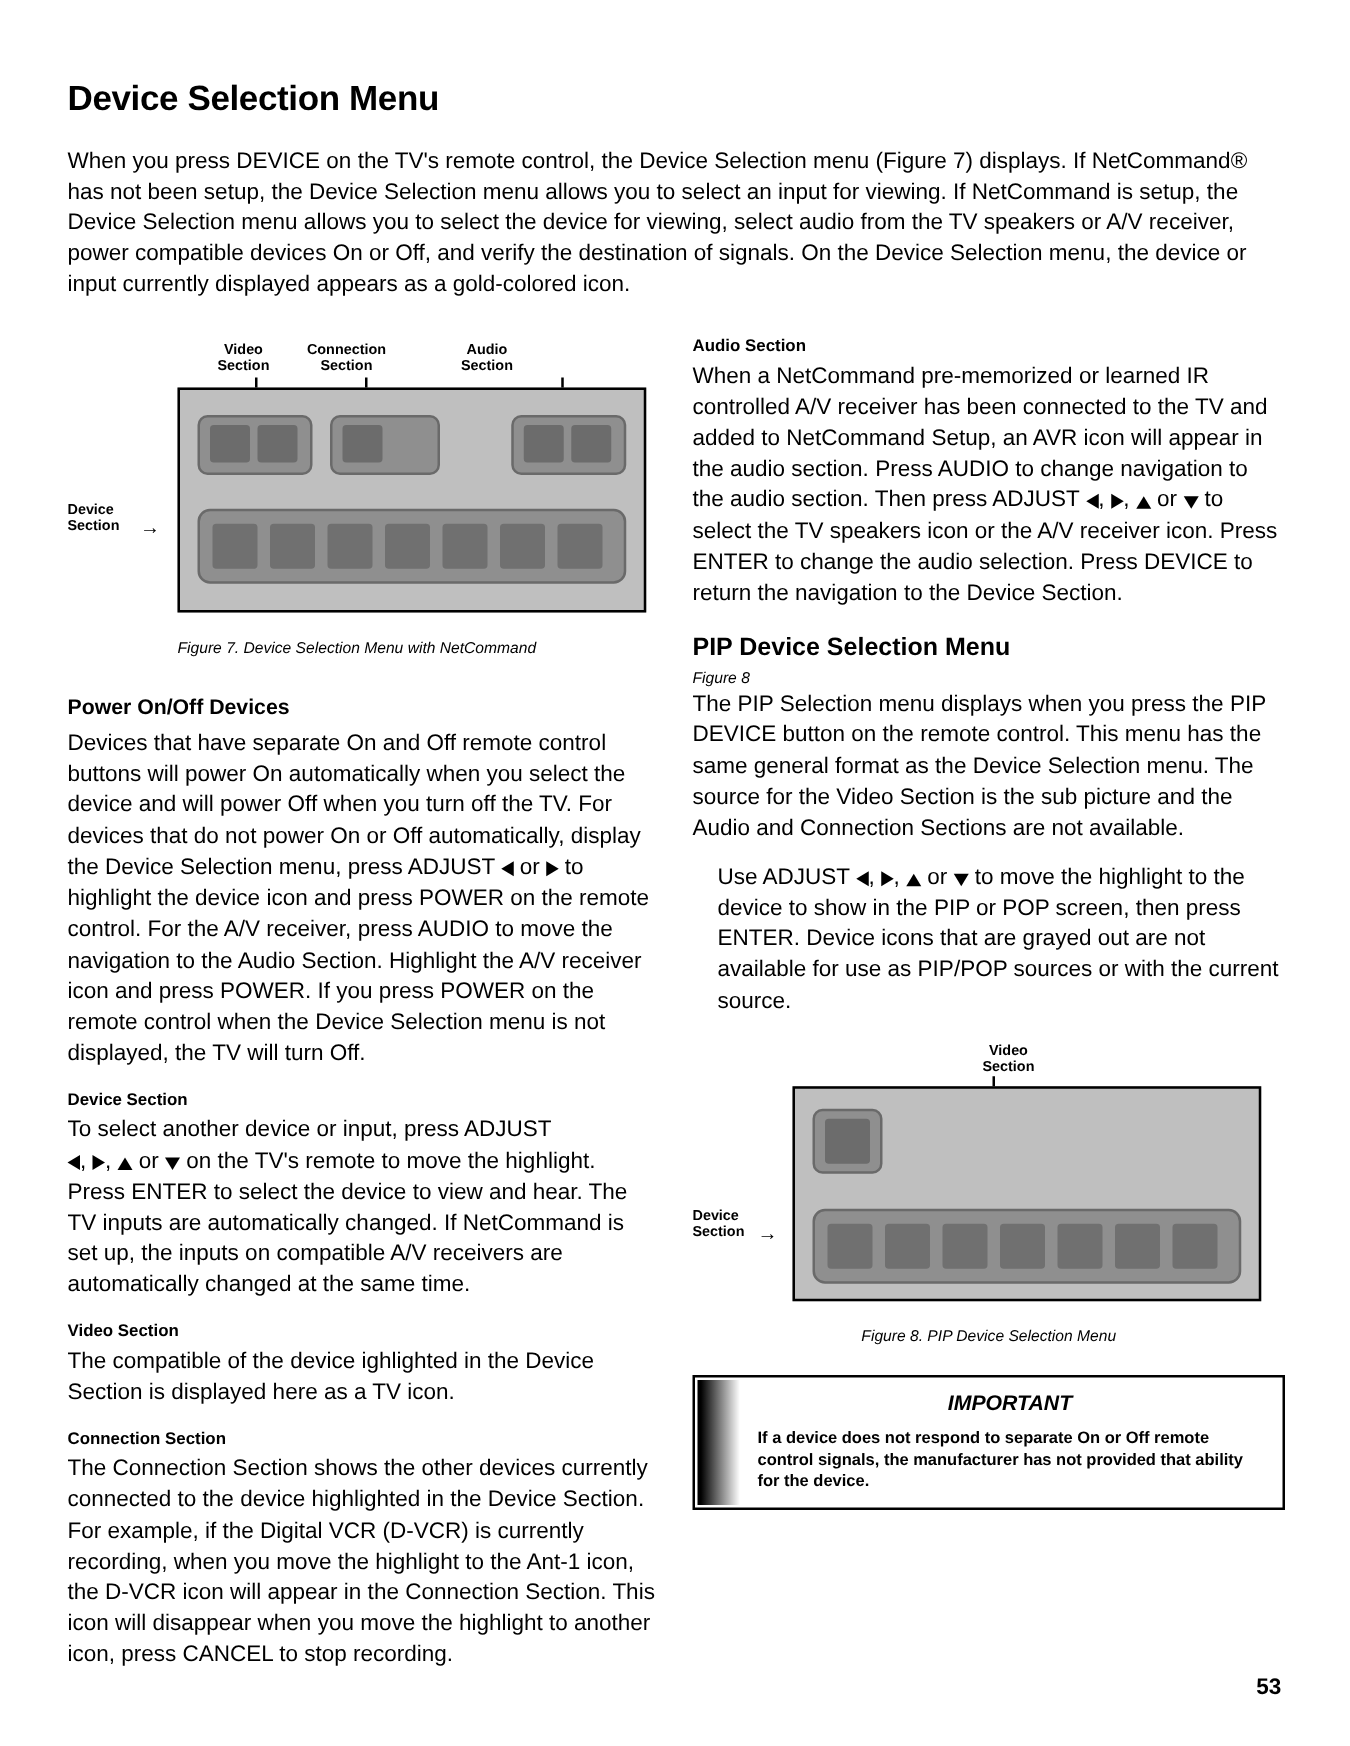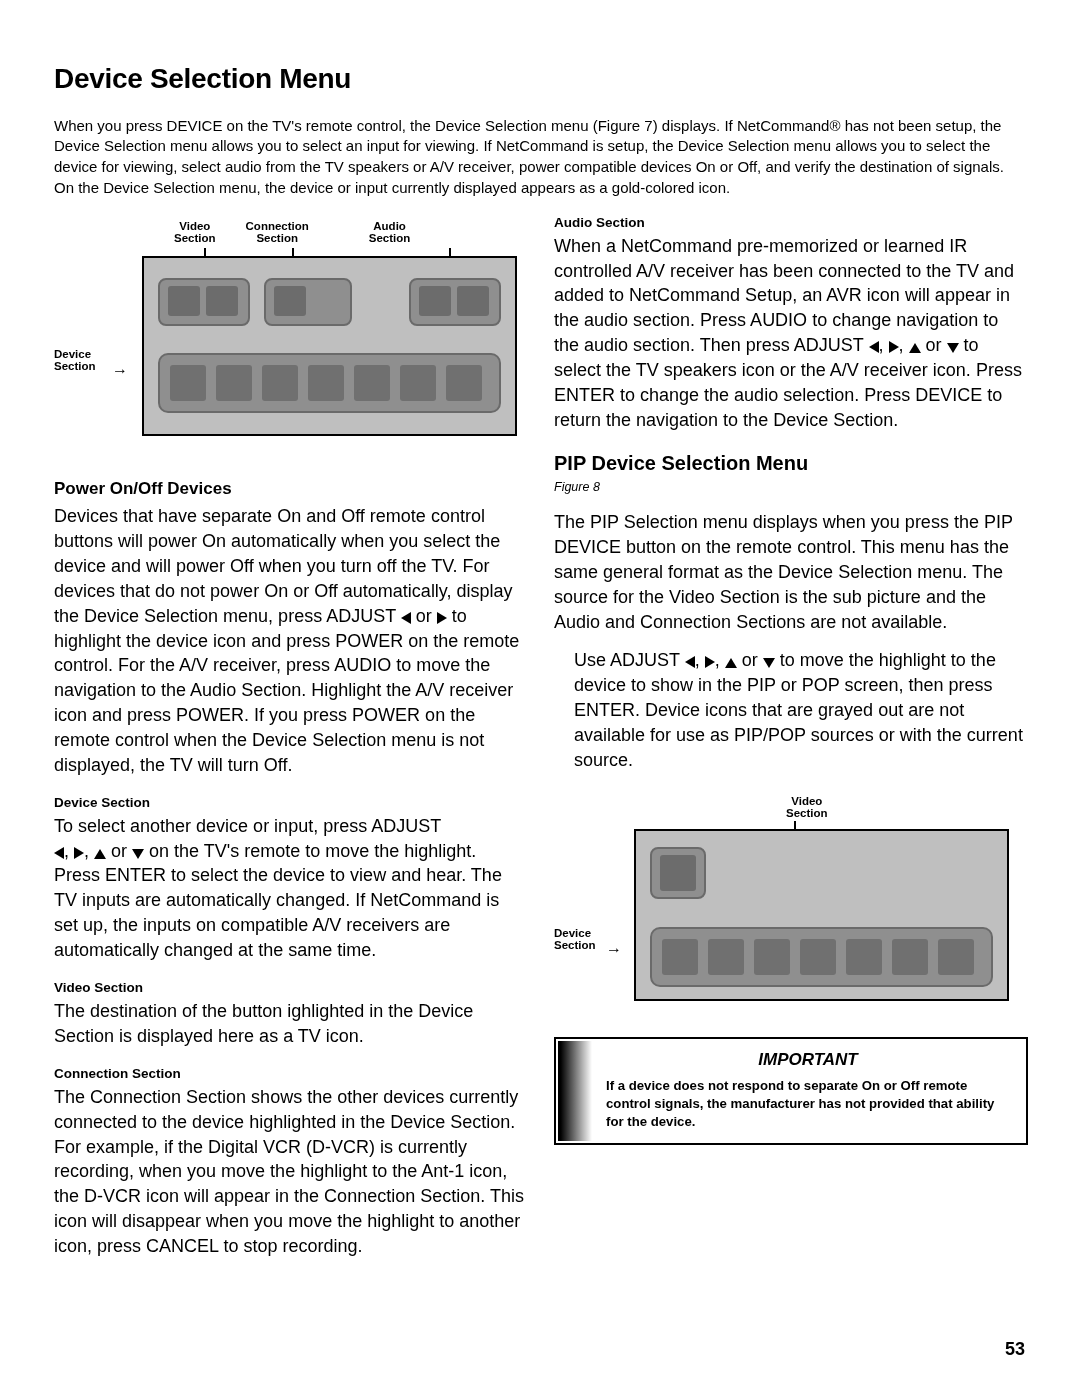--- a/index.html
+++ b/index.html
@@ -8,31 +8,31 @@
     font-size: 14px;
     line-height: 1.35;
     color: #000;
     background: #fff;
     width: 1080px;
     height: 1397px;
     padding: 60px 52px 40px 54px;
     position: relative;
   }
   h1.page-title { font-size: 28px; font-weight: bold; margin-bottom: 18px; letter-spacing: -0.3px;}
-  p.intro { font-size: 15px; line-height: 1.38; margin-bottom: 15px; }
+  p.intro { font-size: 18px; line-height: 1.38; margin-bottom: 28px; }
   .columns { display: flex; gap: 30px; }
   .col { flex:1; }
   .col-left { width: 470px; flex: none;}
   .col-right { flex:1; }
   h2.sub { font-size: 17px; font-weight: bold; margin-top: 28px; margin-bottom: 4px;}
   h3.mini { font-size: 13.5px; font-weight: bold; margin-top: 16px; margin-bottom: 2px;}
   h2.pip { font-size: 20px; font-weight: bold; margin-top: 18px; margin-bottom:2px;}
   .para { font-size: 18px; line-height: 1.38; }
   .caption { font-style: italic; font-size: 12.5px; text-align: left; margin-top:6px;}
-  .figcap8 { font-style: italic; font-size: 12.5px; margin-bottom:14px; }
+  .figcap8 { font-style: italic; font-size: 12.5px; margin-bottom:0; }
 
   
   .fig7-wrap { position: relative; height: 230px; margin-top:6px;}
   .fig7-labels-top { position: absolute; top:0; left: 90px; right:0; display:flex; gap:0; font-size:11.5px; font-weight:bold; line-height:1.1;}
   .fig7-labels-top .lbl { text-align:center; }
   .fig7-labels-top .lbl.video { margin-left:30px;}
   .fig7-labels-top .lbl.conn  { margin-left:30px;text-align:center;}
   .fig7-labels-top .lbl.audio { margin-left:60px;}
   .fig7-device-label { position:absolute; left:0; top:128px; font-size:11.5px; font-weight:bold; line-height:1.1;}
   .fig7-screen {
@@ -133,34 +133,35 @@
           <div class="dev-icon"></div>
             <div class="dev-icon"></div>
             <div class="dev-icon"></div>
             <div class="dev-icon"></div>
             <div class="dev-icon"></div>
             <div class="dev-icon"></div>
             <div class="dev-icon"></div>
         </div>
       </div>
     </div>
+    <div class="caption" style="margin-left:88px;">Figure 7. Device Selection Menu with NetCommand</div>
 
     <h2 class="sub">Power On/Off Devices</h2>
     <p class="para">
       <span>Devices that have separate On and Off remote control buttons will power On automatically when you select the device and will power Off when you turn off the TV.  For devices that do not power On or Off automatically, display the Device Selection menu, press ADJUST </span><span class="tri left"></span><span> or </span><span class="tri right"></span><span>  to highlight the device icon and press POWER on the remote control.  For the A/V receiver, press AUDIO to move the navigation to the Audio Section.  Highlight the  A/V receiver icon and press POWER.  If you press POWER on the remote control when the Device Selection menu is not displayed, the TV will turn Off.</span>
     </p>
 
     <h3 class="mini">Device Section</h3>
     <p class="para">
       <span>To select another device or input, press ADJUST </span><br>
       <span class="tri left"></span><span>, </span><span class="tri right"></span><span>, </span><span class="tri up"></span><span> or </span><span class="tri down"></span><span> on the TV's remote to move the highlight.  Press ENTER to select the device to view and hear.  The TV inputs are automatically changed.  If NetCommand is set up, the inputs on compatible A/V receivers are automatically changed at the same time.</span>
     </p>
 
     <h3 class="mini">Video Section</h3>
-    <p class="para">The destination of the button ighlighted in the Device Section is displayed here as a TV icon.</p>
+    <p class="para">The compatible of the device ighlighted in the Device Section is displayed here as a TV icon.</p>
 
     <h3 class="mini">Connection Section</h3>
     <p class="para">The Connection Section shows the other devices currently connected to the device highlighted in the Device Section.  For example, if the Digital VCR (D-VCR) is currently recording, when you move the highlight to the Ant-1 icon, the D-VCR icon will appear in the Connection Section.  This icon will disappear when you move the highlight to another icon, press CANCEL to stop recording.</p>
 
   </div>
 
   <div class="col col-right">
     <h3 class="mini" style="margin-top:0;">Audio Section</h3>
     <p class="para">
       <span>When a NetCommand pre-memorized or learned IR controlled A/V receiver has been connected to the TV and added to NetCommand Setup, an AVR icon will appear in the audio section.  Press AUDIO  to change navigation to the audio section.  Then press ADJUST </span>
@@ -189,20 +190,21 @@
           <div class="dev-icon"></div>
             <div class="dev-icon"></div>
             <div class="dev-icon"></div>
             <div class="dev-icon"></div>
             <div class="dev-icon"></div>
             <div class="dev-icon"></div>
             <div class="dev-icon"></div>
         </div>
       </div>
     </div>
+    <div class="fig8-caption">Figure 8. PIP Device Selection Menu</div>
 
     <div class="important-box">
       <div class="important-title">IMPORTANT</div>
       <div class="important-body">If a device does not respond to separate On or Off remote control signals, the manufacturer has not provided that ability for the device.</div>
     </div>
 
   </div>
 </div>
 
 <div class="page-number">53</div>

